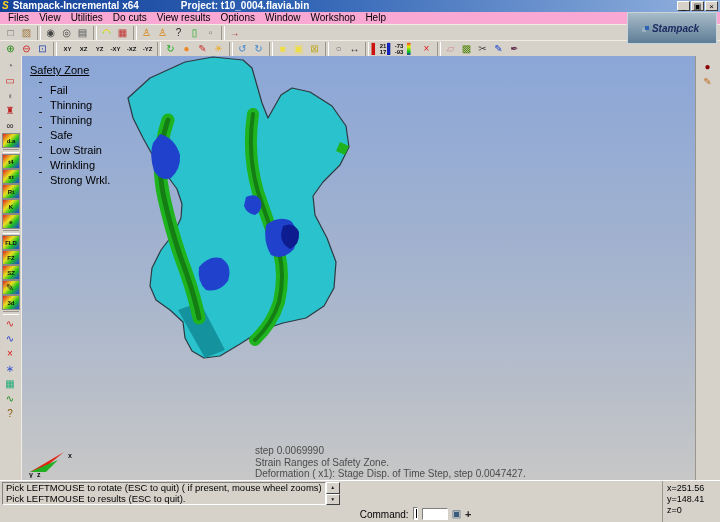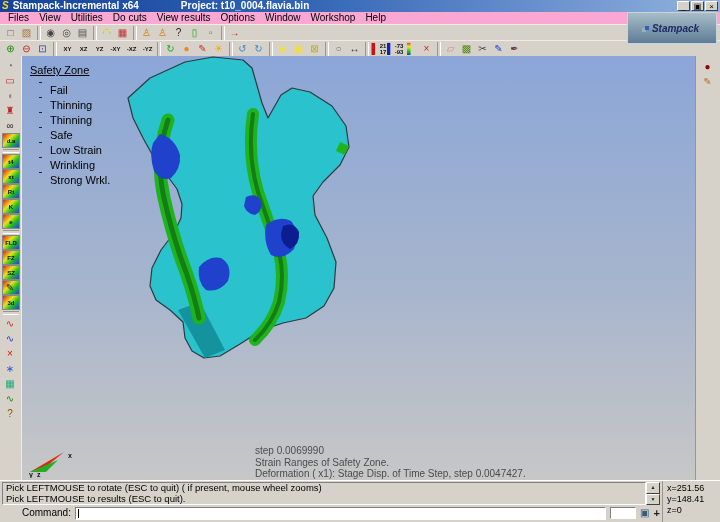--- a/index.html
+++ b/index.html
@@ -68,28 +68,28 @@
 
   .model-svg, .triad-svg { position: absolute; }
   .model-svg { left: 0; top: 0; }
   .triad-svg { left: 6px; top: 392px; }
   .triad-label { font-size: 7px; font-weight: bold; fill: #111; font-family: "Liberation Sans", sans-serif; }
   .outline { stroke: #2e3a42; stroke-width: 1.2; stroke-linejoin: round; }
   .noline { stroke: none; }
 
   
   .bottom { height: 42px; background: #d6d2ca; display: flex; border-top: 1px solid #fff; }
-  .bottom-left { flex: 1; display: flex; flex-direction: column; padding: 1px 2px 2px 2px; min-width: 0; }
+  .bottom-left { flex: 1; display: flex; flex-direction: row; padding: 1px 2px 2px 2px; min-width: 0; }
   .msg-wrap { display: flex; height: 23px; }
   .msg-box { flex: 1; border: 1px solid; border-color: #808080 #fff #fff #808080; background: #d6d2ca;
              font-size: 9.5px; line-height: 10.5px; padding: 0 3px; color: #000; white-space: nowrap; overflow: hidden; }
   .msg-scroll { width: 14px; display: flex; flex-direction: column; }
   .scrollbtn { flex: 1; background: #d6d2ca; border: 1px solid; border-color: #fff #404040 #404040 #fff;
                font-size: 5px; line-height: 5px; text-align: center; padding: 0; color: #222; }
-  .cmd-row { display: flex; align-items: flex-start; margin-top: 2px; gap: 4px; }
+  .cmd-row { display: flex; align-items: flex-end; margin-top: 2px; gap: 4px; }
   .cmd-label { font-size: 10px; color: #000; margin-left: 20px; }
   .cmd-input { flex: 1; height: 13px; background: #fff; border: 1px solid; border-color: #808080 #fff #fff #808080;
                display: flex; align-items: center; padding-left: 2px; }
   .caret { width: 1px; height: 9px; background: #000; }
   .cmd-mini { width: 26px; height: 12px; background: #fff; border: 1px solid; border-color: #808080 #fff #fff #808080; }
   .cmd-icon { font-size: 10px; line-height: 12px; color: #3a5a7a; }
   .cmd-cross { font-size: 11px; font-weight: bold; color: #222; line-height: 12px; }
   .coord-panel { width: 58px; border-left: 1px solid #9a968e; padding: 2px 0 0 4px; font-size: 9px; line-height: 11px; color: #000; }
 </style>
 </head>

